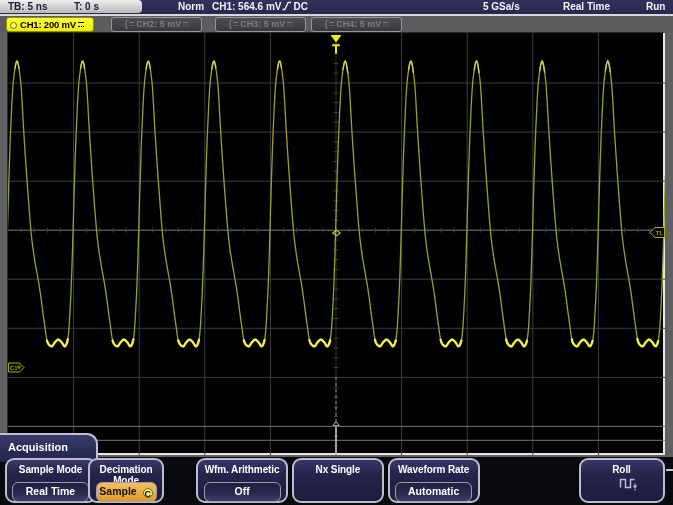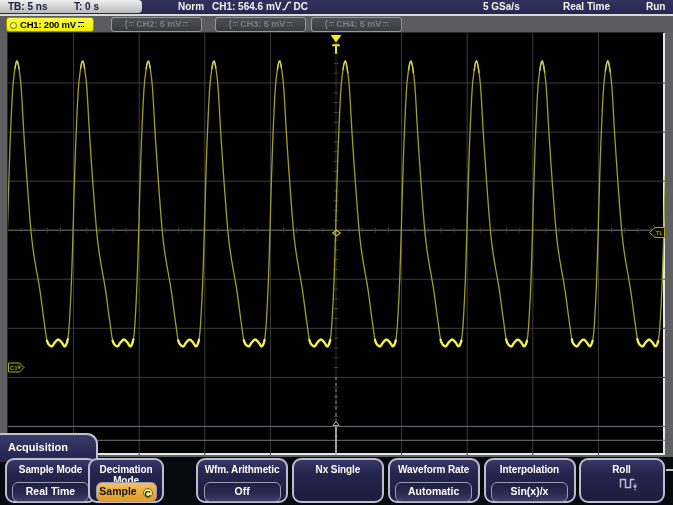--- a/index.html
+++ b/index.html
@@ -200,24 +200,20 @@
 <div class="blabel">Wfm. Arithmetic</div>
       <div class="inner" style="background:linear-gradient(#1f1f40,#2b2b52 60%,#3c3c66);color:#fff;">Off</div>
     </div>
     <div class="btn" style="left:291.9px;width:92px">
 <div class="blabel">Nx Single</div>
     </div>
     <div class="btn" style="left:387.7px;width:92px">
 <div class="blabel">Waveform Rate</div>
       <div class="inner" style="background:linear-gradient(#1f1f40,#2b2b52 60%,#3c3c66);color:#fff;">Automatic</div>
     </div>
-    <div class="btn" style="left:483.5px;width:92px">
-<div class="blabel">Interpolation</div>
-      <div class="inner" style="background:linear-gradient(#1f1f40,#2b2b52 60%,#3c3c66);color:#fff;">Sin(x)/x</div>
-    </div>
     <div class="btn" style="left:578.5px;width:86px">
 <div class="blabel">Roll</div>
       <div style="text-align:center;padding-left:14px;margin-top:1px"><svg width="20" height="15" viewBox="0 0 20 15">
           <path d="M1.5,11.5 V3.5 H6.5 V11.5 H11.5 V3.5 H15.5" fill="none" stroke="#bcbcd6" stroke-width="1.5"></path>
           <path d="M16,7.5 v4.2 m-1.7,-2.2 l1.7,2.4 l1.7,-2.4" fill="none" stroke="#bcbcd6" stroke-width="1.1"></path>
           <circle cx="16" cy="13.8" r="0.8" fill="#bcbcd6"></circle>
         </svg></div>
     </div>
 <div id="rmark"></div>
 </div>

